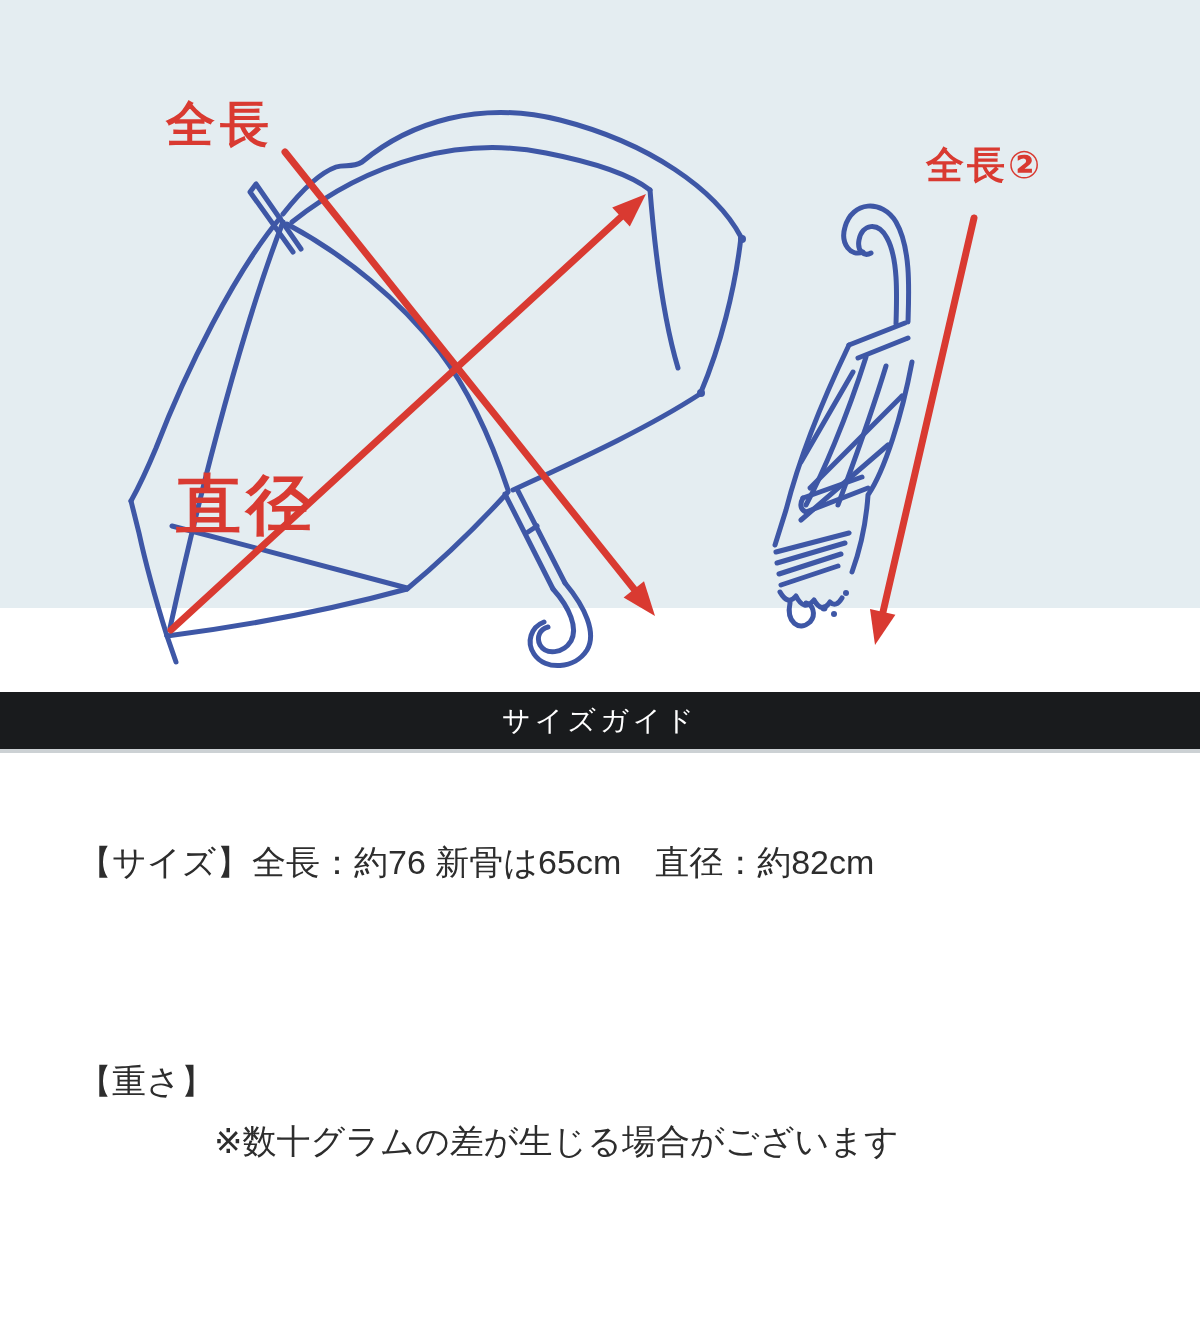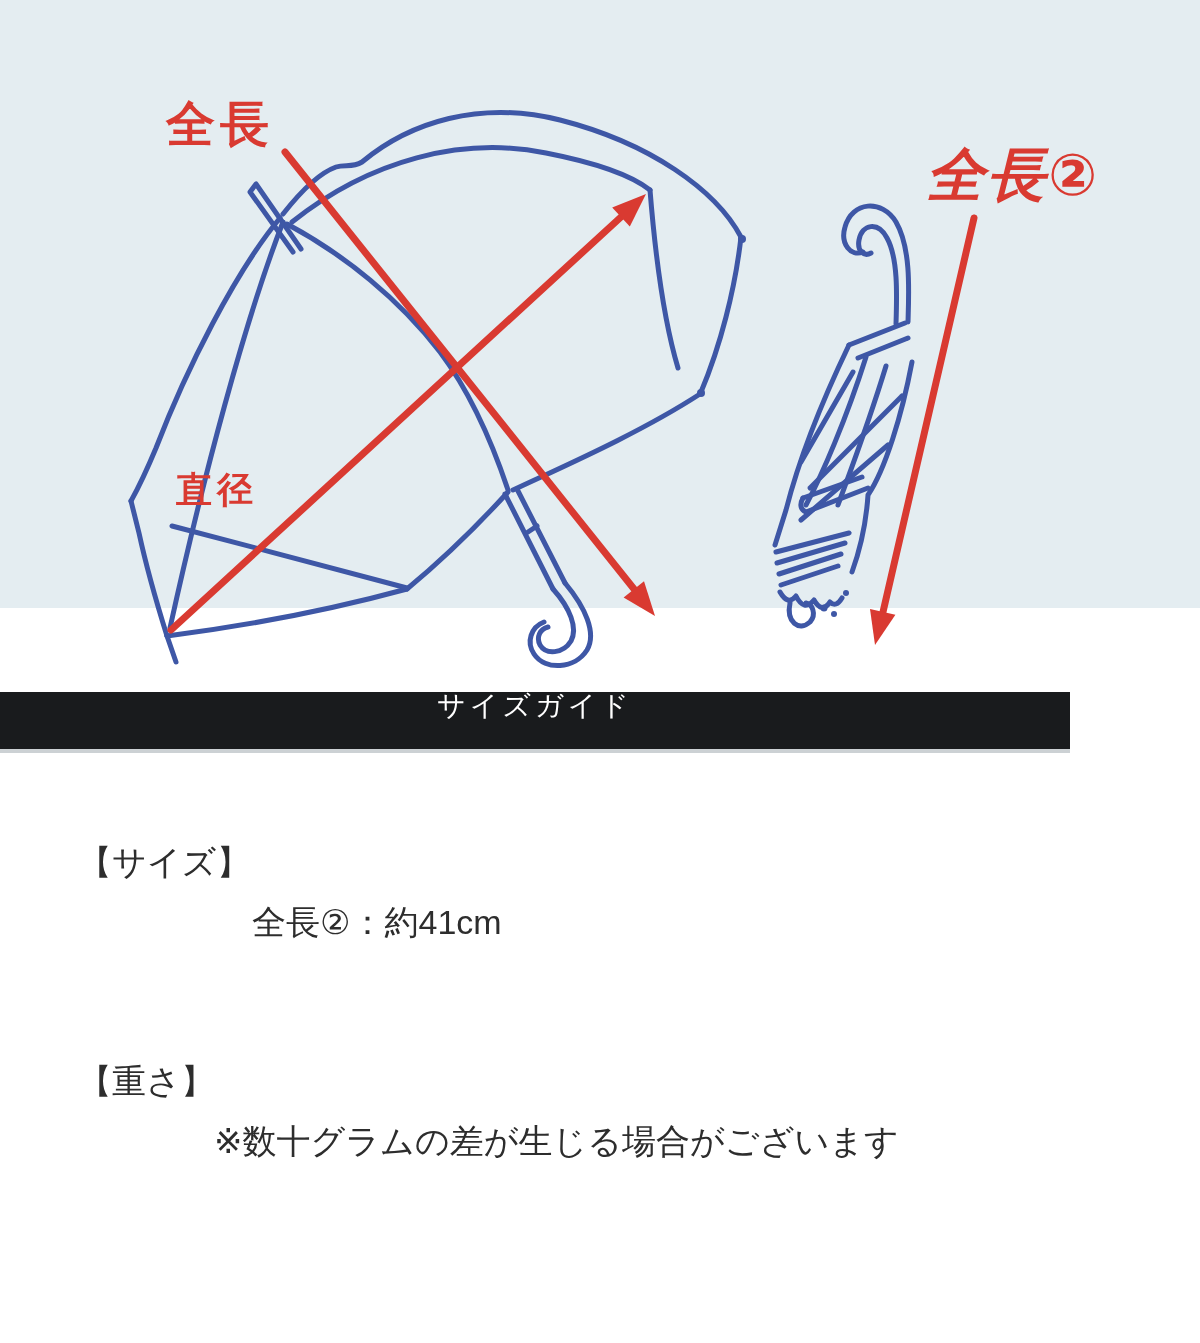--- a/index.html
+++ b/index.html
@@ -34,29 +34,29 @@
   .illustration svg{position:absolute;left:0;top:0;}
   .m-label{
     position:absolute;
     color:var(--accent-red);
     font-weight:700;
     letter-spacing:5px;
     white-space:nowrap;
     line-height:1;
   }
   .m-label.total-length{left:166px;top:100px;font-size:49px;}
-  .m-label.diameter{left:176px;top:472px;font-size:36px;}
-  .m-label.total-length-2{left:926px;top:146px;font-size:58px;letter-spacing:3px;font-style:italic;}
+  .m-label.diameter{left:176px;top:472px;font-size:65px;}
+  .m-label.total-length-2{left:926px;top:146px;font-size:38px;letter-spacing:3px;}
   .divider-bar{
     position:absolute;
     left:0;top:692px;
-    width:1070px;height:57px;
+    width:1200px;height:57px;
     background:var(--bar-bg);
     border-bottom:4px solid #ccd1d4;
-    display:flex;align-items:flex-start;justify-content:center;
+    display:flex;align-items:center;justify-content:center;
   }
   .divider-bar .bar-title{
     color:var(--bar-text);
     font-size:28px;
     letter-spacing:4px;
     line-height:1;
   }
   .specs{position:absolute;left:0;top:0;width:1200px;height:1343px;color:var(--text-dark);}
   .spec{position:absolute;font-size:34px;line-height:1;white-space:nowrap;text-align:center;}
   .spec.size-label{left:78px;top:845px;}
@@ -176,18 +176,18 @@
     <div class="m-label diameter">直径</div>
     <div class="m-label total-length-2">全長②</div>
   </div>
 
   <div class="divider-bar">
     <span class="bar-title">サイズガイド</span>
   </div>
 
   <div class="specs">
     <div class="spec size-label">【サイズ】</div>
-    <div class="spec size-line2">全長②：約41cm</div>
+    <div class="spec size-line1">全長：約76 新骨は65cm　直径：約82cm</div>
     <div class="spec weight-label">【重さ】</div>
     <div class="spec weight-note">※数十グラムの差が生じる場合がございます</div>
   </div>
 
 </div>
 
 </body></html>

